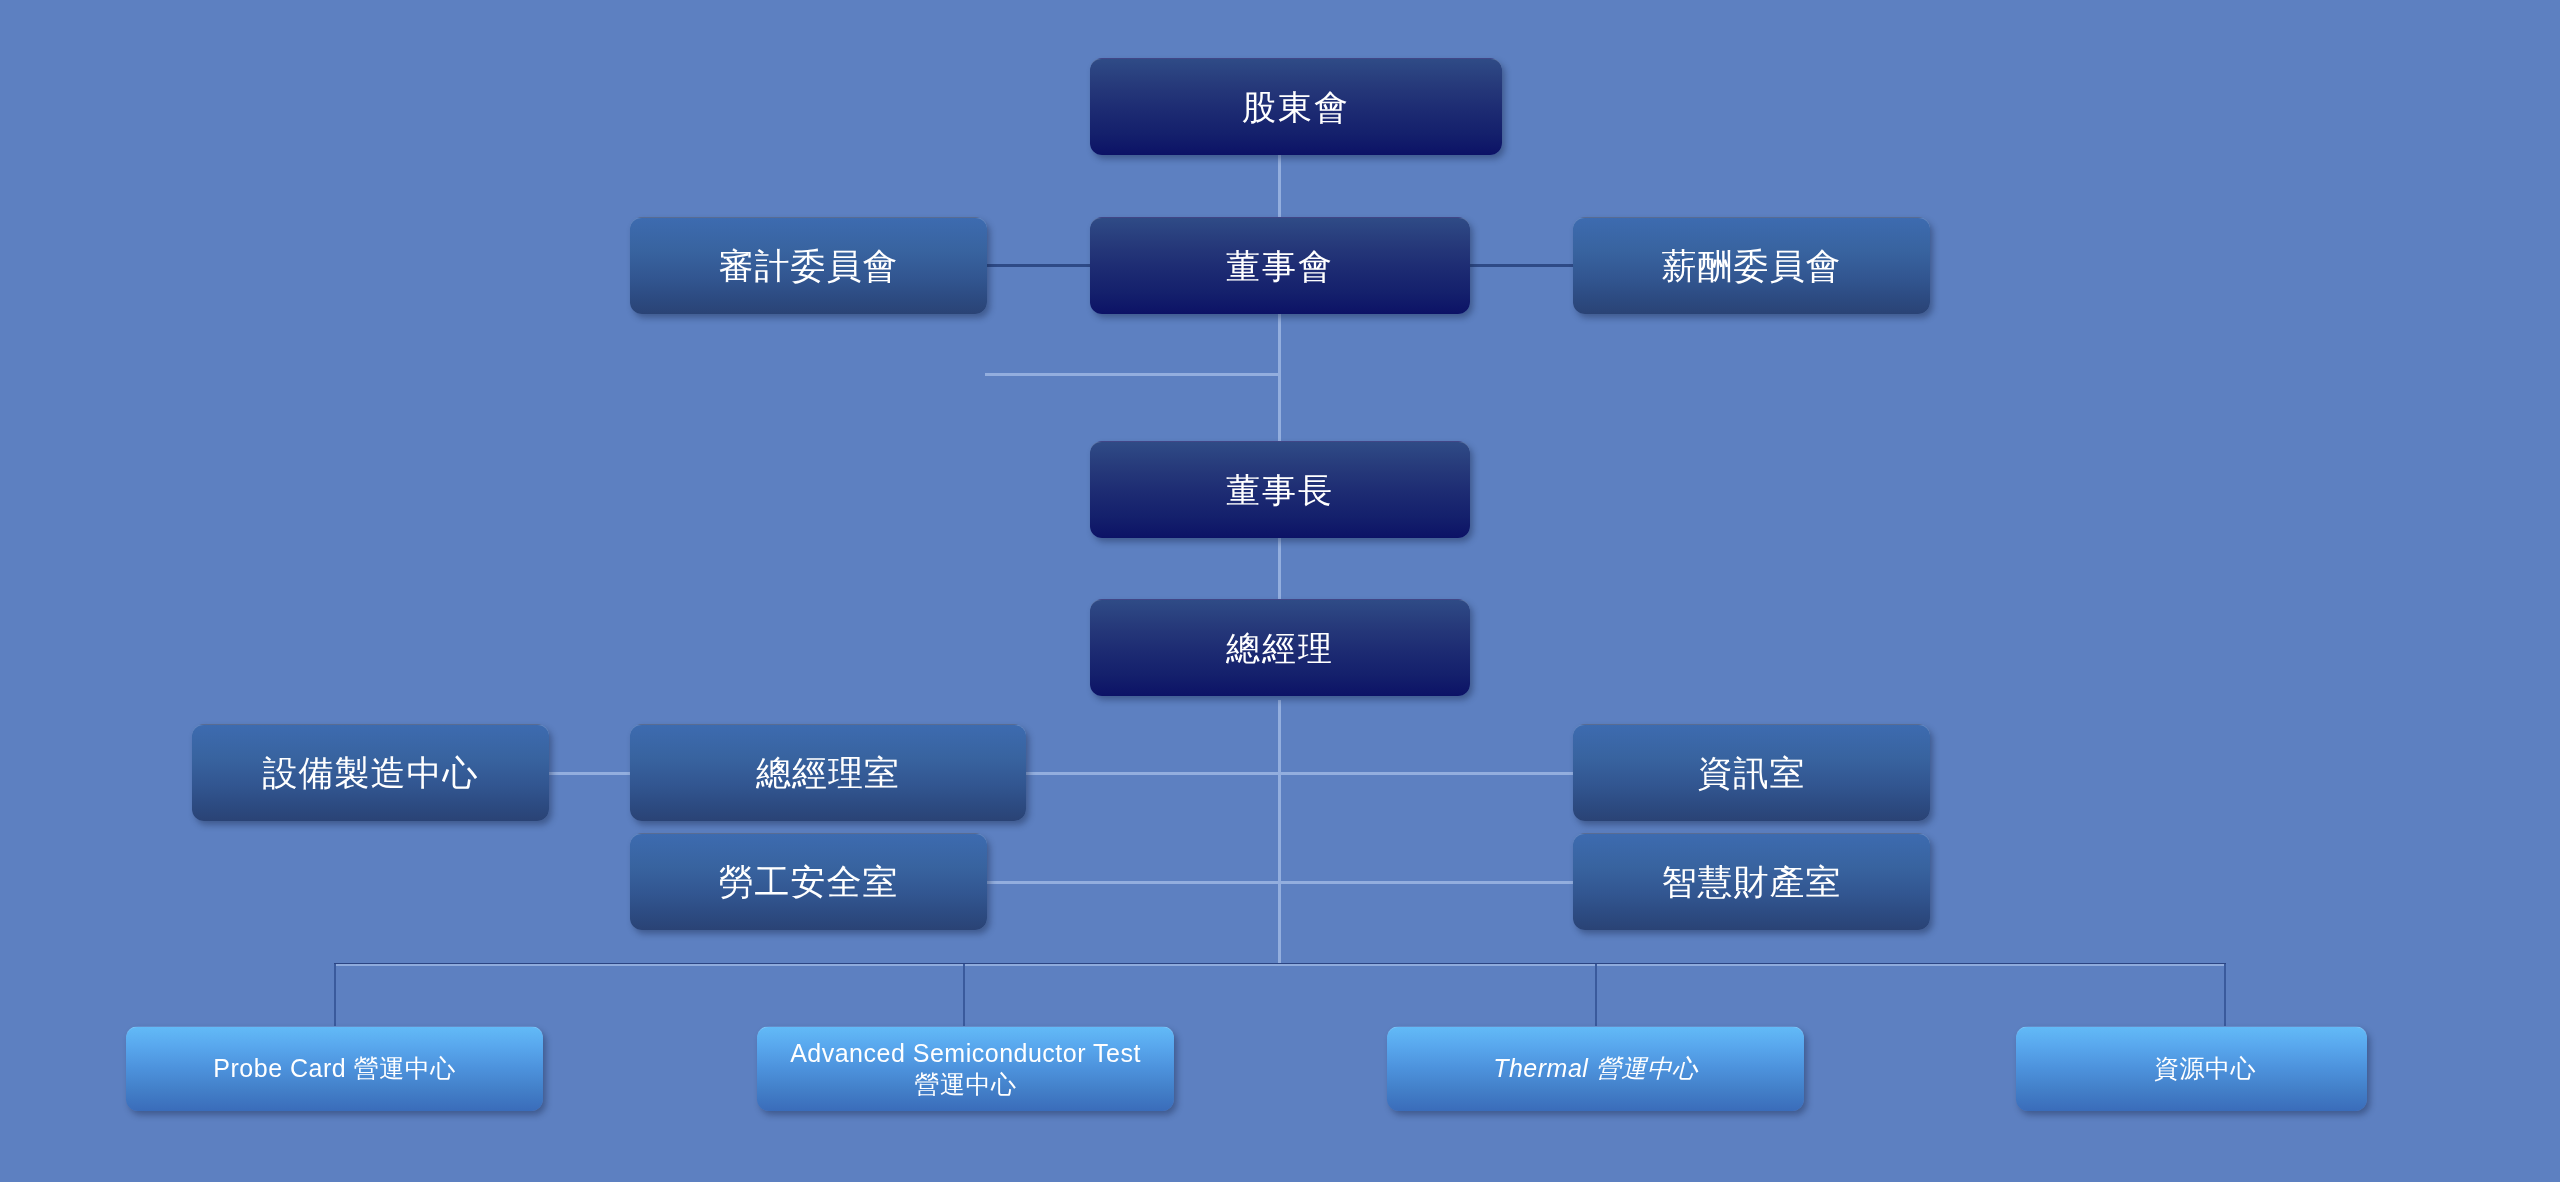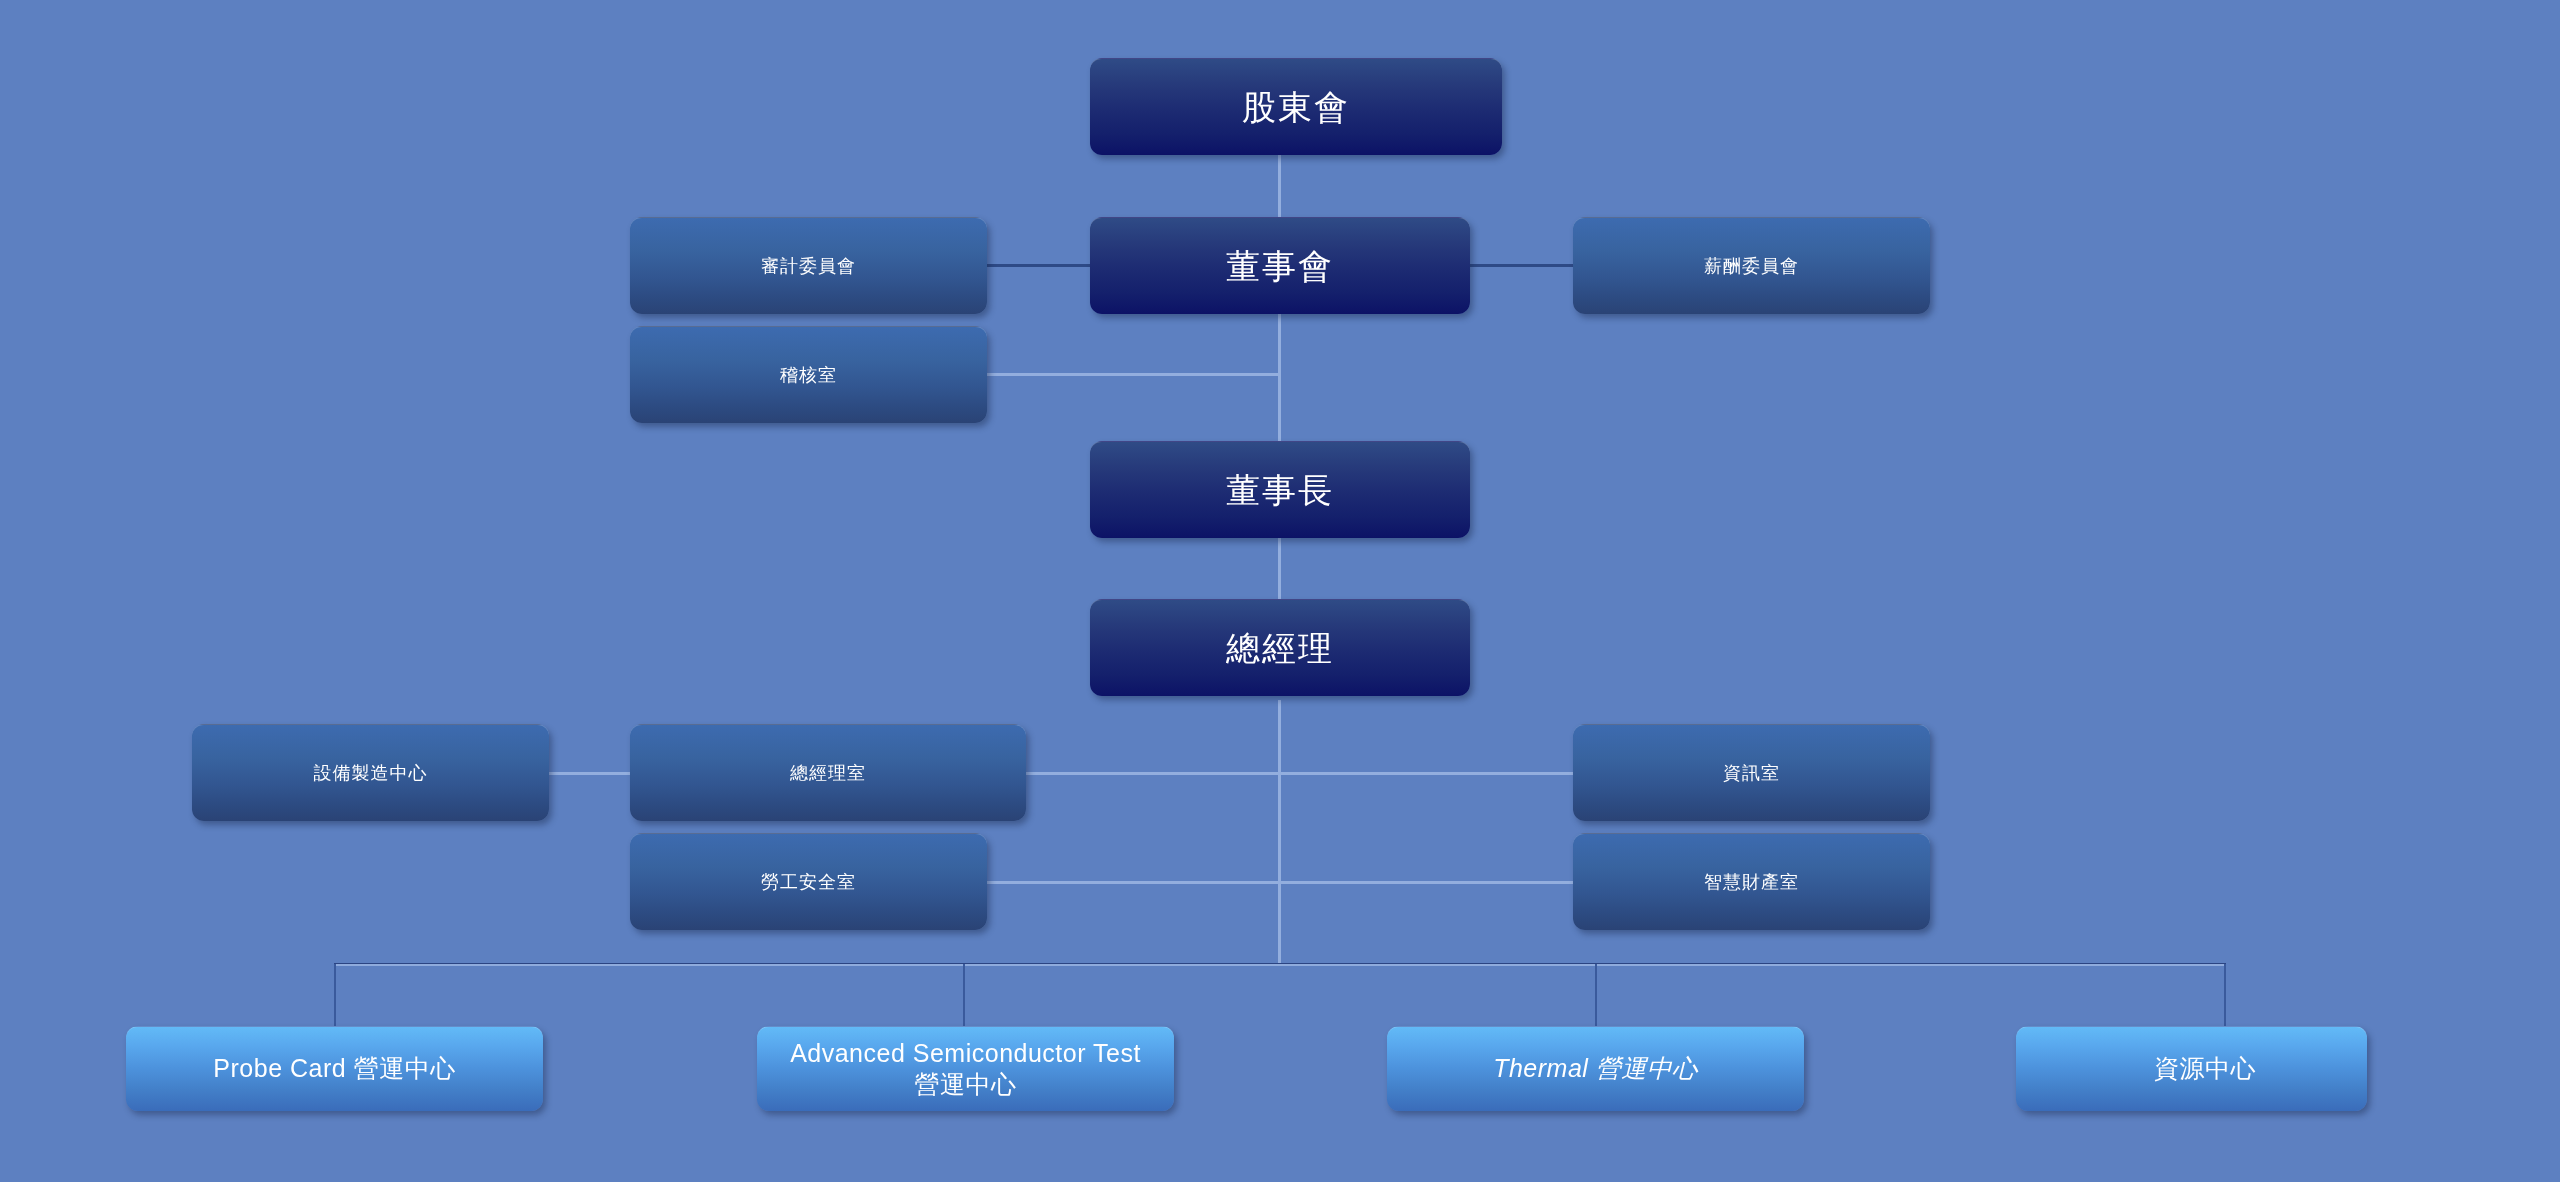--- a/index.html
+++ b/index.html
@@ -64,21 +64,21 @@
   }
 
   
   .node.side {
     background: linear-gradient(180deg,
         #3d6bb0 0%,
         #38639f 35%,
         #325691 62%,
         #2c4a80 85%,
         #2a4375 100%);
-    font-size: 18px;
+    font-size: 35px;
     letter-spacing: 1px;
   }
 
   
   .node.unit {
     background: linear-gradient(180deg,
         #62baf7 0%,
         #59a8ee 22%,
         #4d93dd 48%,
         #4380c9 74%,
@@ -129,23 +129,20 @@
   </div>
 
   <div class="node spine" style="left:1090px; top:217px; width:380px; height:97px;">
     <span class="lbl">董事會</span>
   </div>
 
   <div class="node side" style="left:1573px; top:217px; width:357px; height:97px;">
     <span class="lbl">薪酬委員會</span>
   </div>
 
-  <div class="node side" style="left:630px; top:326px; width:357px; height:97px;">
-    <span class="lbl">稽核室</span>
-  </div>
 
   <div class="node spine" style="left:1090px; top:441px; width:380px; height:97px;">
     <span class="lbl">董事長</span>
   </div>
 
   <div class="node spine" style="left:1090px; top:599px; width:380px; height:97px;">
     <span class="lbl">總經理</span>
   </div>
 
   <div class="node side" style="left:192px; top:724px; width:357px; height:97px;">

